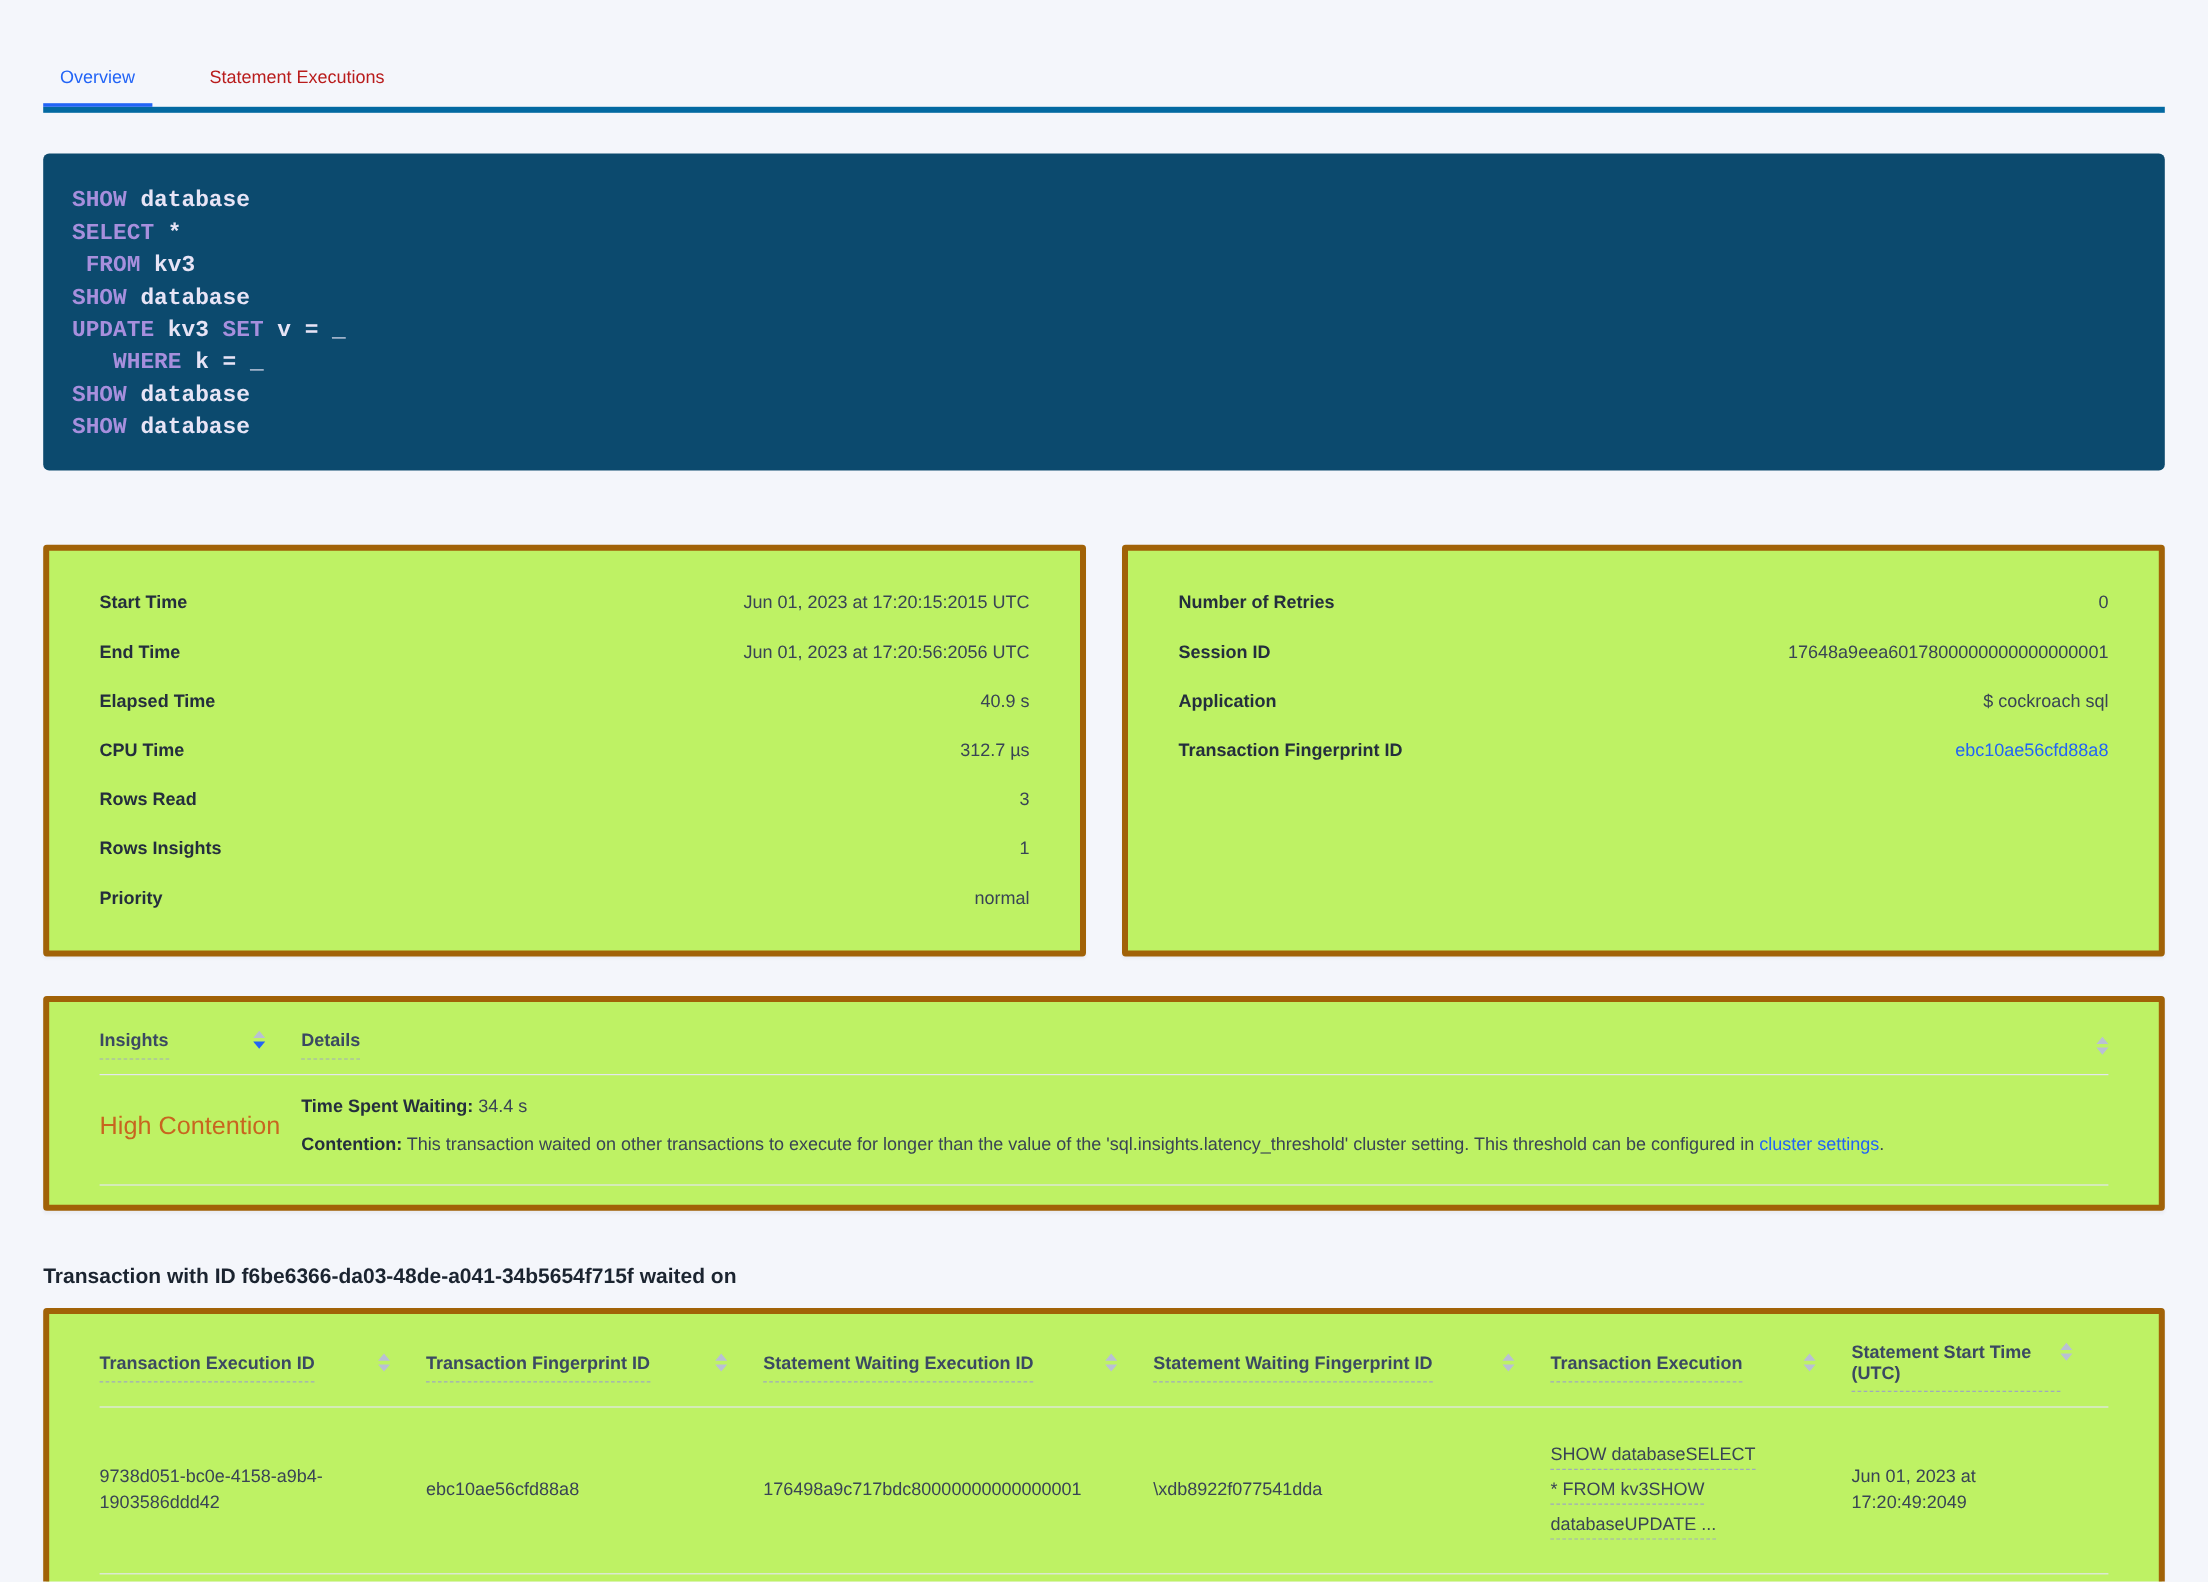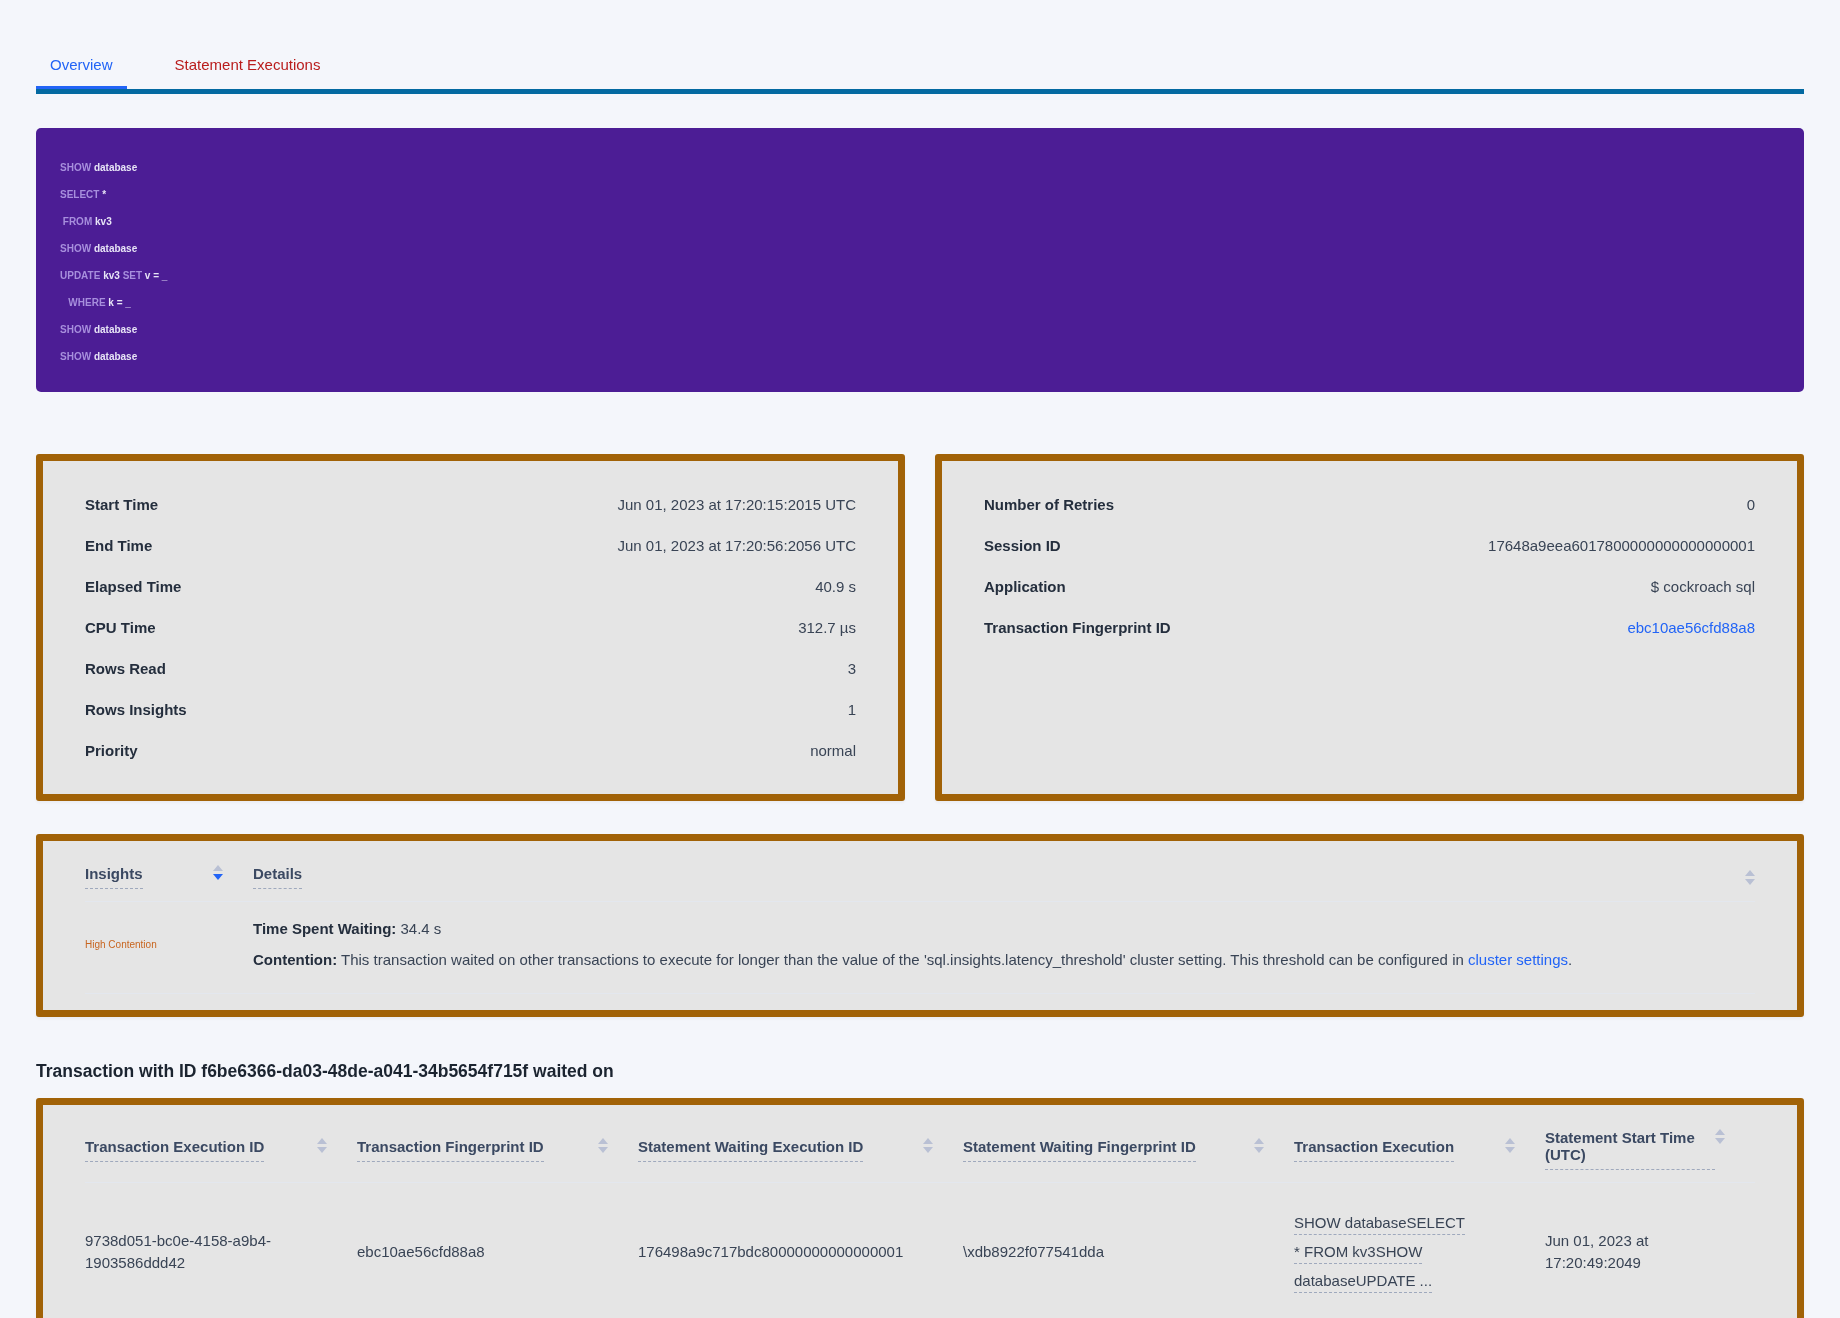--- a/index.html
+++ b/index.html
@@ -19,32 +19,32 @@
   
   .tabs { margin-top:22px; display:flex; border-bottom:5px solid #0369a1; }
   .tab {
     font-size:15px; color:#b91c1c; padding:14px 14px 13px; margin-right:34px;
     cursor:pointer; border-bottom:3px solid transparent;
   }
   .tab.active { color:#2264f6; font-weight:500; border-bottom-color:#2264f6; }
 
   
   .code-block {
-    margin-top:34px; background:#4c1d95; border-radius:5px;
+    margin-top:34px; background:#0c4a6e; border-radius:5px;
     padding:26px 24px 22px;
-    font-family:Liberation Sans, sans-serif; font-size:10px; line-height:27px;
+    font-family:Liberation Mono, monospace; font-size:19px; line-height:27px;
   }
   .code-line { white-space:pre; }
   .kw { color:#a78fdd; font-weight:bold; }
   .pl { color:#e7e4f6; font-weight:bold; }
 
   
   .cards-row { margin-top:62px; display:flex; gap:30px; align-items:stretch; }
   .card {
-    background:#e5e5e5; border:7px solid #a16207; border-radius:3px;
+    background:#bef264; border:5px solid #a16207; border-radius:3px;
     box-shadow:0 2px 3px rgba(20,30,60,.04);
   }
   .summary-card { flex:1; padding:23px 42px; }
   .kv-row { display:flex; justify-content:space-between; align-items:center; height:41px; font-size:15px; }
   .kv-label { font-weight:bold; color:#242e3d; }
   .kv-value { color:#394455; }
   a.link { color:#2264f6; text-decoration:none; cursor:pointer; }
 
   
   .table-card { margin-top:33px; padding:0 42px 16px; }
@@ -61,21 +61,21 @@
 
   
   .ins-header {
     display:grid; grid-template-columns:168px 1fr auto; align-items:center;
     padding:24px 0 12px; border-bottom:1px solid #e3e7ee;
   }
   .ins-row {
     display:grid; grid-template-columns:168px 1fr;
     padding:16px 0 22px; border-bottom:1px solid #e3e7ee;
   }
-  .insight-badge { align-self:center; color:#c8651f; font-size:10px; }
+  .insight-badge { align-self:center; color:#c8651f; font-size:21px; }
   .insight-details { font-size:15px; line-height:22px; color:#394455; }
   .insight-details p { margin:0; }
   .insight-details p + p { margin-top:9px; }
   .insight-details strong { color:#242e3d; }
 
   
   h2.section-title { margin:44px 0 16px; font-size:17.5px; font-weight:bold; color:#1b2430; }
   .waited-card { margin-top:0; }
   .wt-header, .wt-row {
     display:grid; grid-template-columns:272px 281px 325px 331px 251px 1fr;

